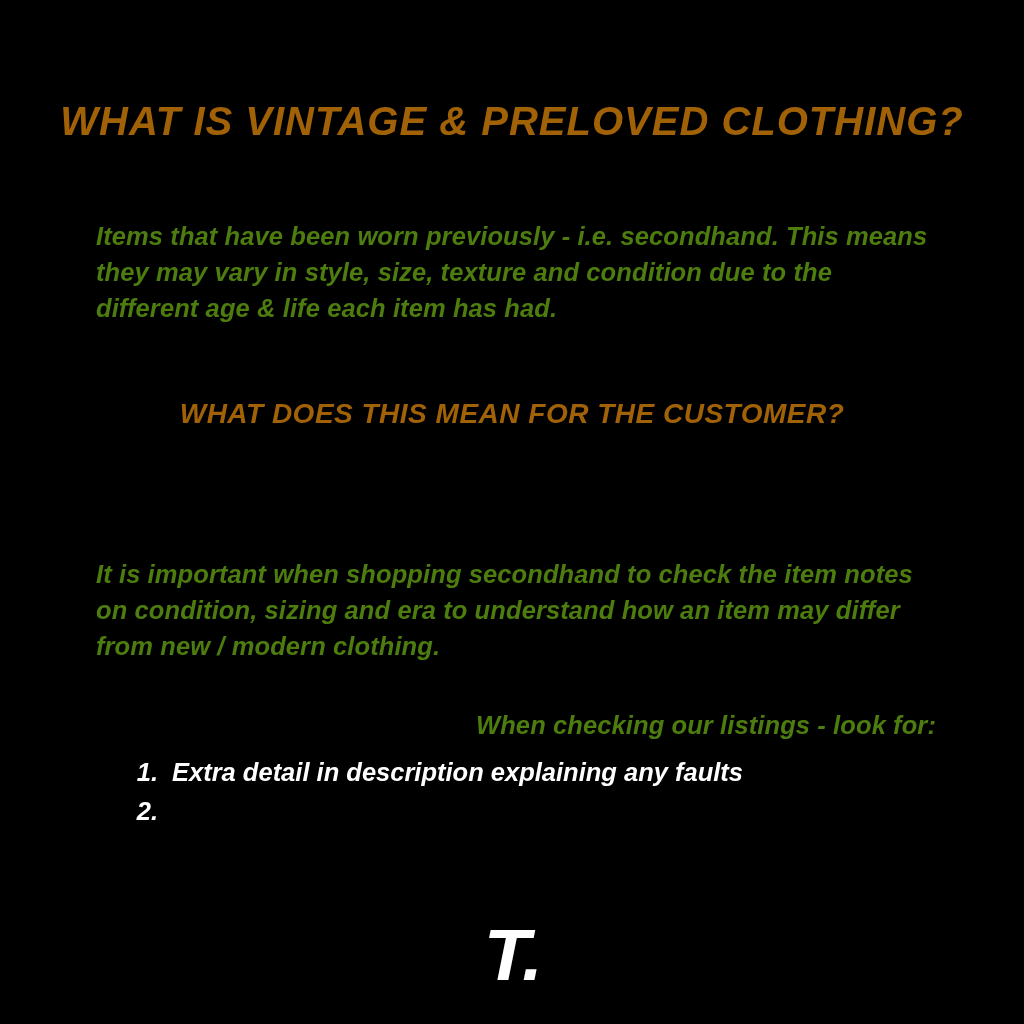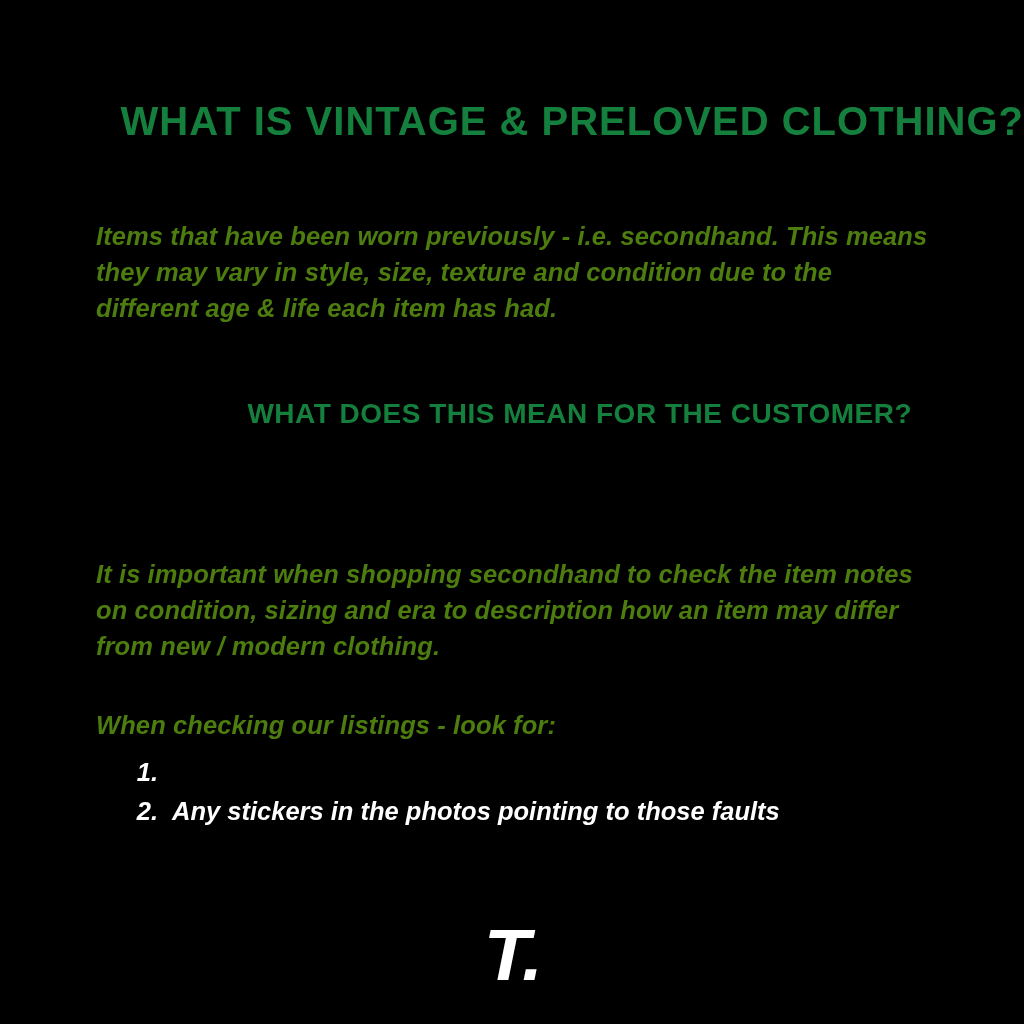--- a/index.html
+++ b/index.html
@@ -16,23 +16,24 @@
   }
   .page {
     position: relative;
     width: 1024px;
     height: 1024px;
     box-sizing: border-box;
   }
 
   .heading {
     font-weight: bold;
-    text-align: right;
+    font-style: italic;
+    text-align: center;
     letter-spacing: 0.5px;
-    color: #15803d;
+    color: #a16207;
   }
 
   #title-main {
     position: absolute;
     top: 72px;
     left: 0;
     width: 1024px;
     font-size: 40px;
     line-height: 1.1;
     letter-spacing: 1px;
@@ -69,20 +70,21 @@
     top: 530px;
     left: 96px;
     width: 840px;
   }
 
   #para-3 {
     position: absolute;
     top: 681px;
     left: 96px;
     width: 840px;
+    text-align: right;
   }
 
   #numbered-list {
     position: absolute;
     top: 753px;
     left: 120px;
     width: 820px;
     margin: 0;
     padding: 0;
     list-style: none;
@@ -129,31 +131,31 @@
 <body>
 
 <div class="page">
 
   <h1 class="heading" id="title-main">WHAT IS VINTAGE &amp; PRELOVED CLOTHING?</h1>
 
   <p class="body-text" id="para-1">Items that have been worn previously - i.e. secondhand. This means they may vary in style, size, texture and condition due to the different age &amp; life each item has had.</p>
 
   <h2 class="heading" id="title-second">WHAT DOES THIS MEAN FOR THE CUSTOMER?</h2>
 
-  <p class="body-text" id="para-2">It is important when shopping secondhand to check the item notes on condition, sizing and era to description how an item may differ from new / modern clothing.</p>
+  <p class="body-text" id="para-2">It is important when shopping secondhand to check the item notes on condition, sizing and era to understand how an item may differ from new / modern clothing.</p>
 
   <p class="body-text" id="para-3">When checking our listings - look for:</p>
 
   <ul id="numbered-list">
     <li>
       <span class="num">1.</span>
+      <span class="txt">Extra detail in description explaining any faults</span>
     </li>
     <li>
       <span class="num">2.</span>
-      <span class="txt">Any stickers in the photos pointing to those faults</span>
     </li>
   </ul>
 
   <div id="logo">
     <span class="mark">T.</span>
   </div>
 
 </div>
 
 </body></html>

